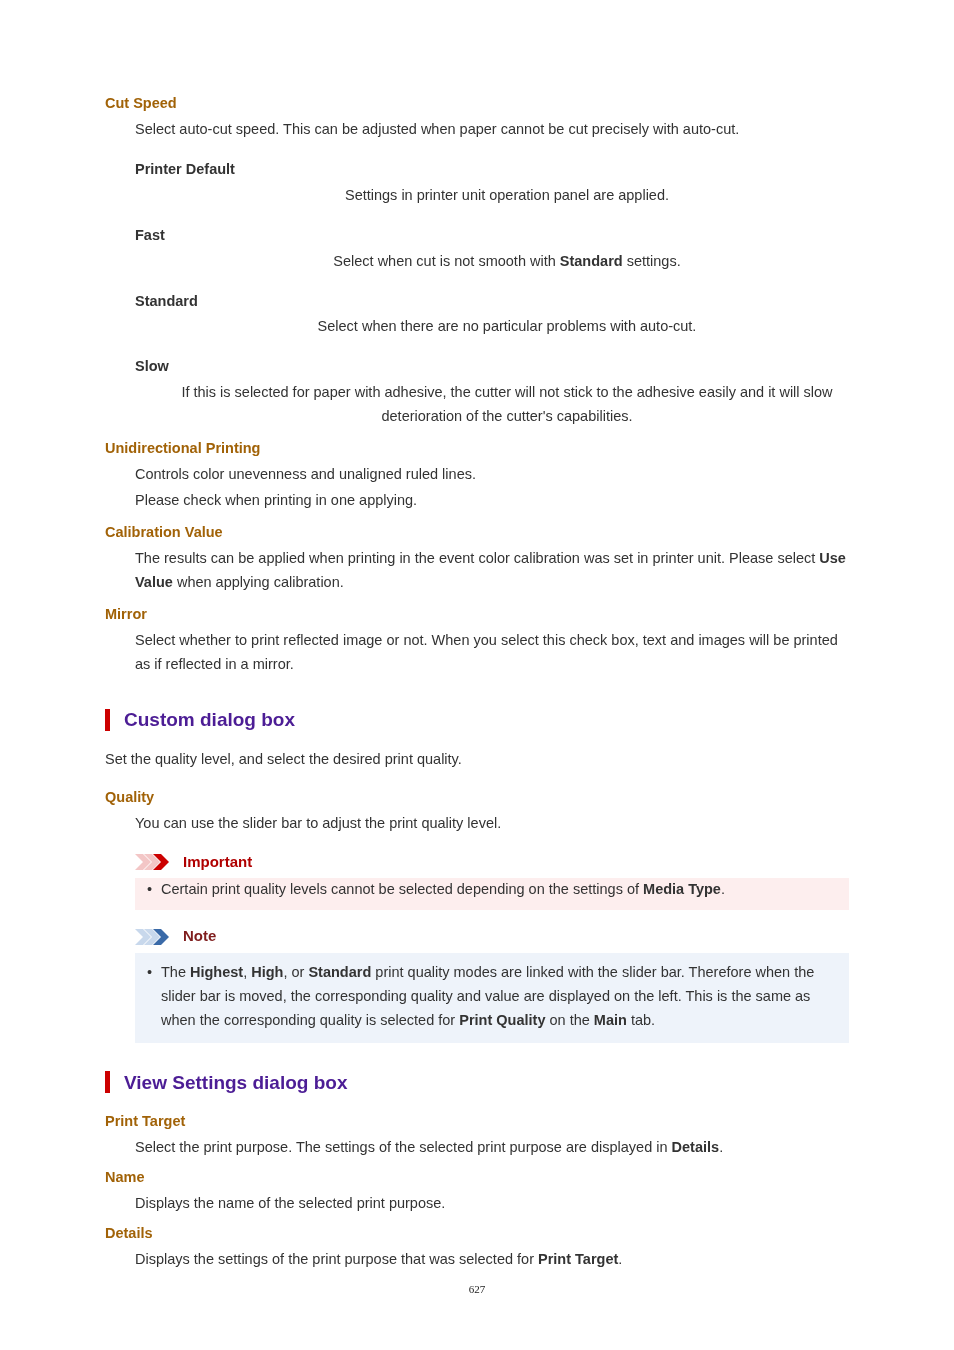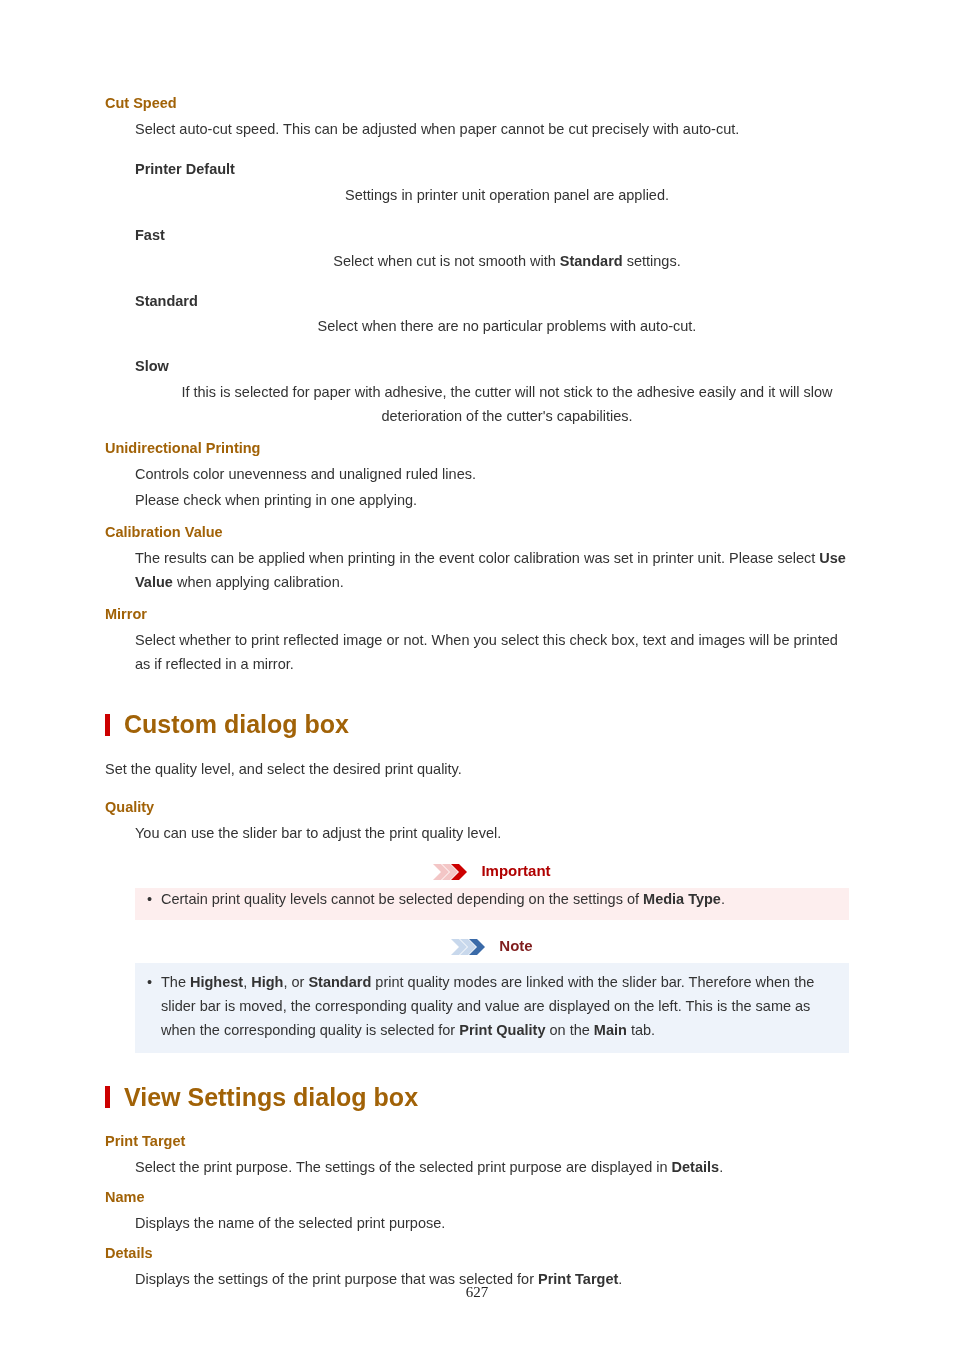--- a/index.html
+++ b/index.html
@@ -25,36 +25,35 @@
     margin-top: 28px;
     margin-bottom: 12px;
   }
   .section-bar {
     width: 5px;
     height: 22px;
     background: #cc0000;
     margin-right: 14px;
   }
   .section-title {
-    font-size: 25px;
+    font-size: 19px;
     font-weight: bold;
-    color: #a16207;
+    color: #4c1d95;
   }
   .section-lead { margin-bottom: 14px; }
 
   .callout {
     margin-left: 30px;
     margin-top: 10px;
     margin-bottom: 10px;
   }
   .callout-head {
     display: flex;
     align-items: center;
     padding: 4px 0 4px 0;
-    justify-content: center;
   }
   .callout-title {
     font-weight: bold;
     font-size: 15px;
     margin-left: 6px;
   }
   .callout-important .callout-title { color: #b00000; }
   .callout-important .chevrons .chev { fill: #cc0000; }
   .callout-important .chevrons .chev-ghost { fill: #f3c6c6; }
   .callout-important .callout-body {
@@ -82,21 +81,21 @@
     color: #333;
   }
 
   .page-num {
     position: absolute;
     left: 0;
     width: 954px;
     text-align: center;
     top: 1280px;
     font-family: "Times New Roman", serif;
-    font-size: 15px;
+    font-size: 11px;
     color: #222;
   }
 </style>
 </head>
 <body>
 
 <div class="term">Cut Speed</div>
 <div class="desc">Select auto-cut speed. This can be adjusted when paper cannot be cut precisely with auto-cut.</div>
 
 <div class="subterm">Printer Default</div>

